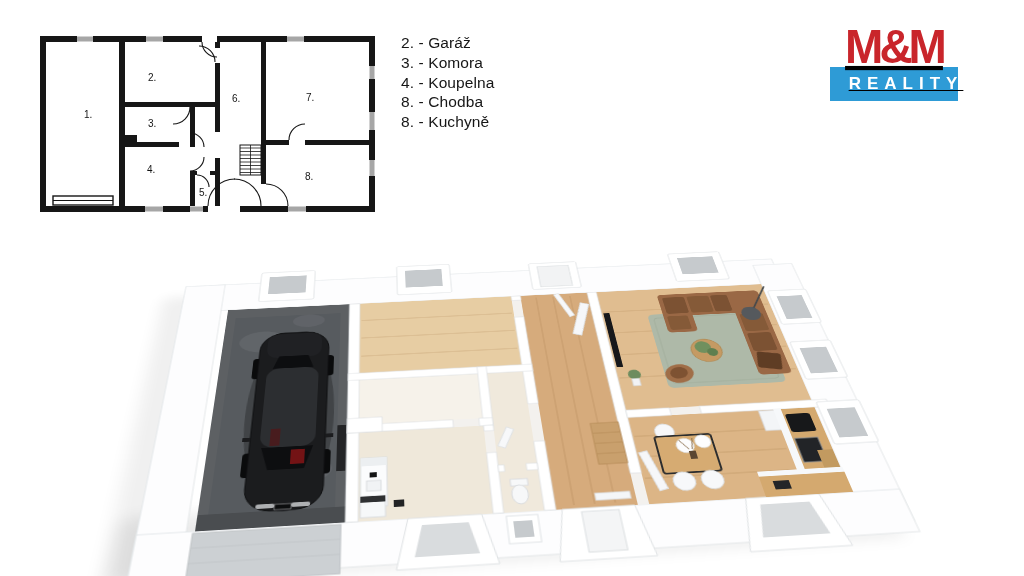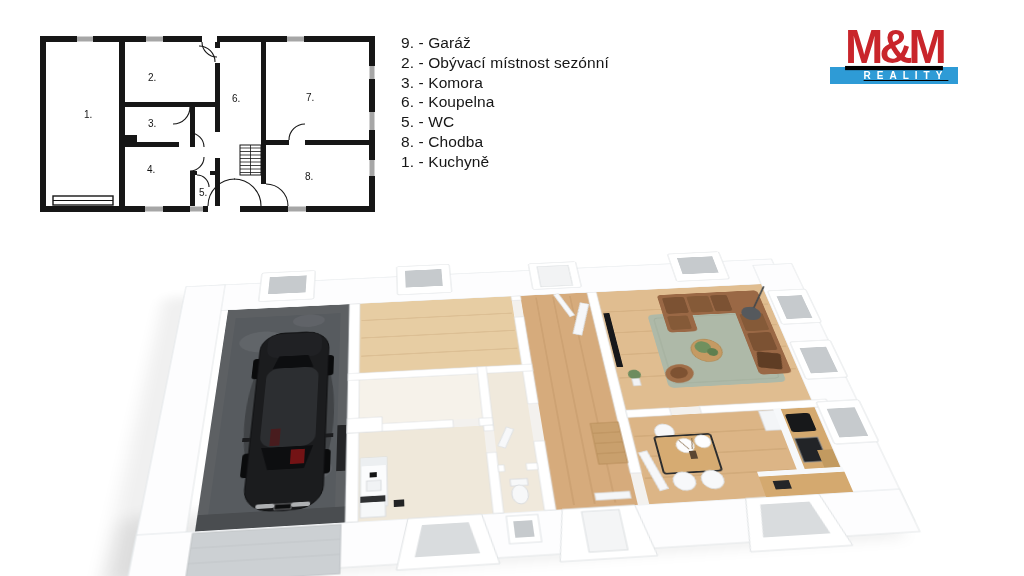--- a/index.html
+++ b/index.html
@@ -11,22 +11,22 @@
 
   
   .legend{position:absolute;left:401px;top:33px;color:#161616;font-size:15.5px;line-height:19.8px;letter-spacing:0.1px;}
   .legend div{white-space:nowrap;}
 
   
   .logo{position:absolute;left:830px;top:25px;width:128px;height:59px;text-decoration:underline;}
   .logo .mm{height:42px;display:flex;align-items:center;justify-content:center;
     color:#c9252b;font-weight:bold;font-size:46px;letter-spacing:-4px;line-height:40px;
     transform:scaleY(1.05);}
-  .logo .bar{height:17px;background:#2e9bd6;display:flex;align-items:center;justify-content:center;
-    color:#ffffff;font-weight:bold;font-size:10px;letter-spacing:6px;padding-left:24px;}
+  .logo .bar{height:34px;background:#2e9bd6;display:flex;align-items:center;justify-content:center;
+    color:#ffffff;font-weight:bold;font-size:17px;letter-spacing:6px;padding-left:24px;}
 
   
   .scene3d{position:absolute;left:142px;top:178px;width:740px;height:430px;}
   .scene3d svg{display:block;width:740px;height:430px;overflow:visible;
     transform:perspective(1300px) rotateX(52deg) rotateZ(-5deg) scale(0.94,1.16);
     transform-origin:370px 215px;}
   .iw{fill:#ffffff;stroke:#dfe2e4;stroke-width:0.8;}
   .band{fill:#fdfdfe;stroke:#e4e7e9;stroke-width:1;}
   .winframe{fill:#ffffff;stroke:#e0e3e5;stroke-width:1;}
   .pane{fill:#c6cacd;}
@@ -126,27 +126,25 @@
       <text x="108" y="91">3.</text>
       <text x="107" y="137">4.</text>
       <text x="159" y="160">5.</text>
       <text x="192" y="66">6.</text>
       <text x="266" y="65">7.</text>
       <text x="265" y="144">8.</text>
     </g>
   </svg>
 
   <div class="legend">
-    <div>9. - Garáž</div>
-    <div>2. - Obývací místnost sezónní</div>
+    <div>2. - Garáž</div>
     <div>3. - Komora</div>
-    <div>6. - Koupelna</div>
-    <div>5. - WC</div>
+    <div>4. - Koupelna</div>
     <div>8. - Chodba</div>
-    <div>1. - Kuchyně</div>
+    <div>8. - Kuchyně</div>
   </div>
 
   <div class="logo">
     <div class="mm">M&amp;M</div>
     <div class="bar">REALITY</div>
   </div>
 
   <div class="scene3d">
   <svg viewBox="-40 -50 740 430">
     <defs>

